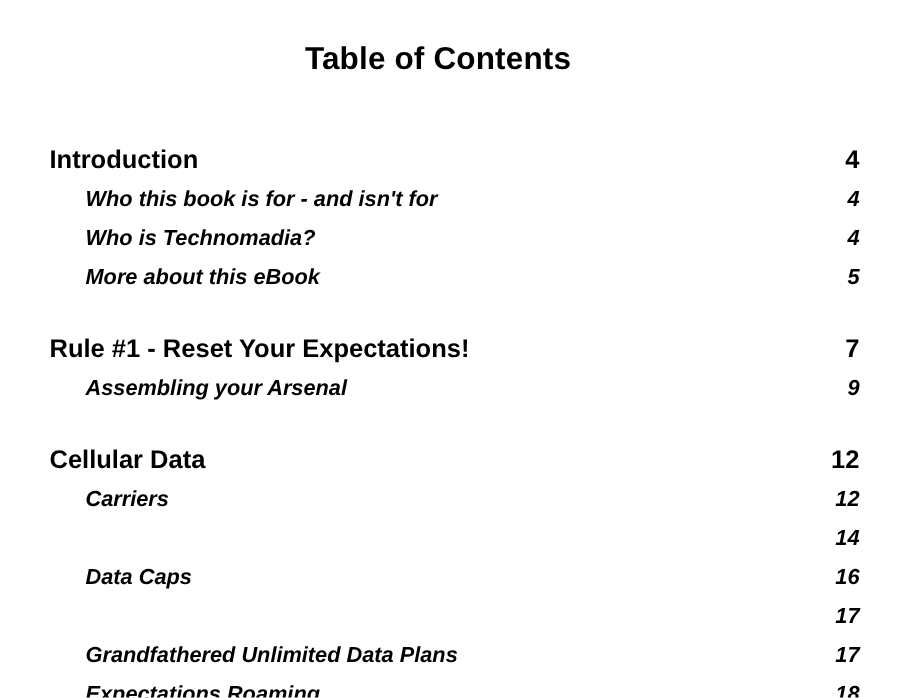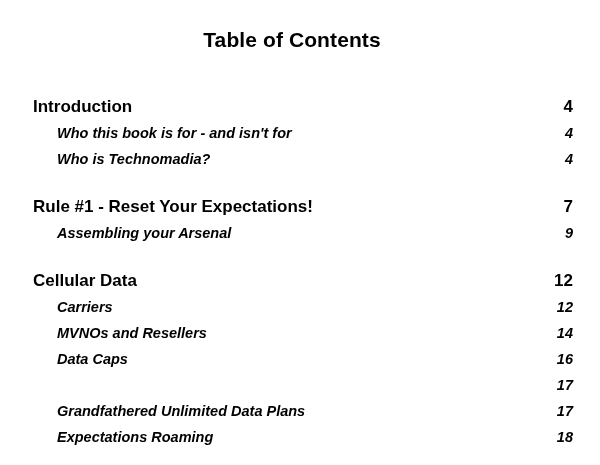--- a/index.html
+++ b/index.html
@@ -110,20 +110,25 @@
       <div class="toc-row level-2">
         <span class="label">Who this book is for - and isn't for</span>
         <span class="leader"></span>
         <span class="page-num">4</span>
       </div>
       <div class="toc-row level-2">
         <span class="label">Who is Technomadia?</span>
         <span class="leader"></span>
         <span class="page-num">4</span>
       </div>
+      <div class="toc-row level-2">
+        <span class="label">More about this eBook</span>
+        <span class="leader"></span>
+        <span class="page-num">5</span>
+      </div>
       <div class="toc-row level-1">
         <span class="label">Rule #1 - Reset Your Expectations!</span>
         <span class="leader"></span>
         <span class="page-num">7</span>
       </div>
       <div class="toc-row level-2">
         <span class="label">Assembling your Arsenal</span>
         <span class="leader"></span>
         <span class="page-num">9</span>
       </div>
@@ -131,21 +136,20 @@
         <span class="label">Cellular Data</span>
         <span class="leader"></span>
         <span class="page-num">12</span>
       </div>
       <div class="toc-row level-2">
         <span class="label">Carriers</span>
         <span class="leader"></span>
         <span class="page-num">12</span>
       </div>
       <div class="toc-row level-2">
-        <span class="label">MVNOs and Resellers</span>
         <span class="leader"></span>
         <span class="page-num">14</span>
       </div>
       <div class="toc-row level-2">
         <span class="label">Data Caps</span>
         <span class="leader"></span>
         <span class="page-num">16</span>
       </div>
       <div class="toc-row level-2">
         <span class="leader"></span>

